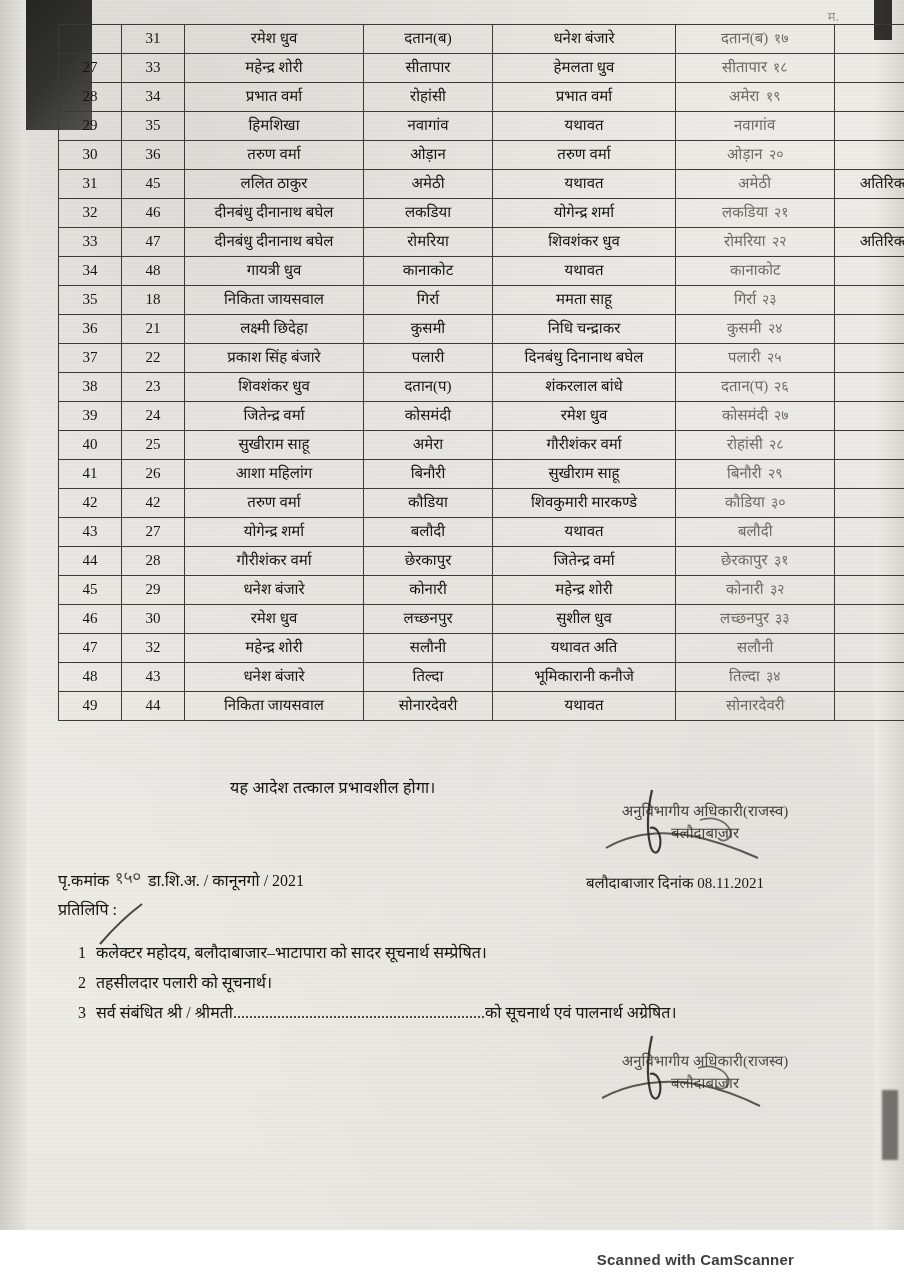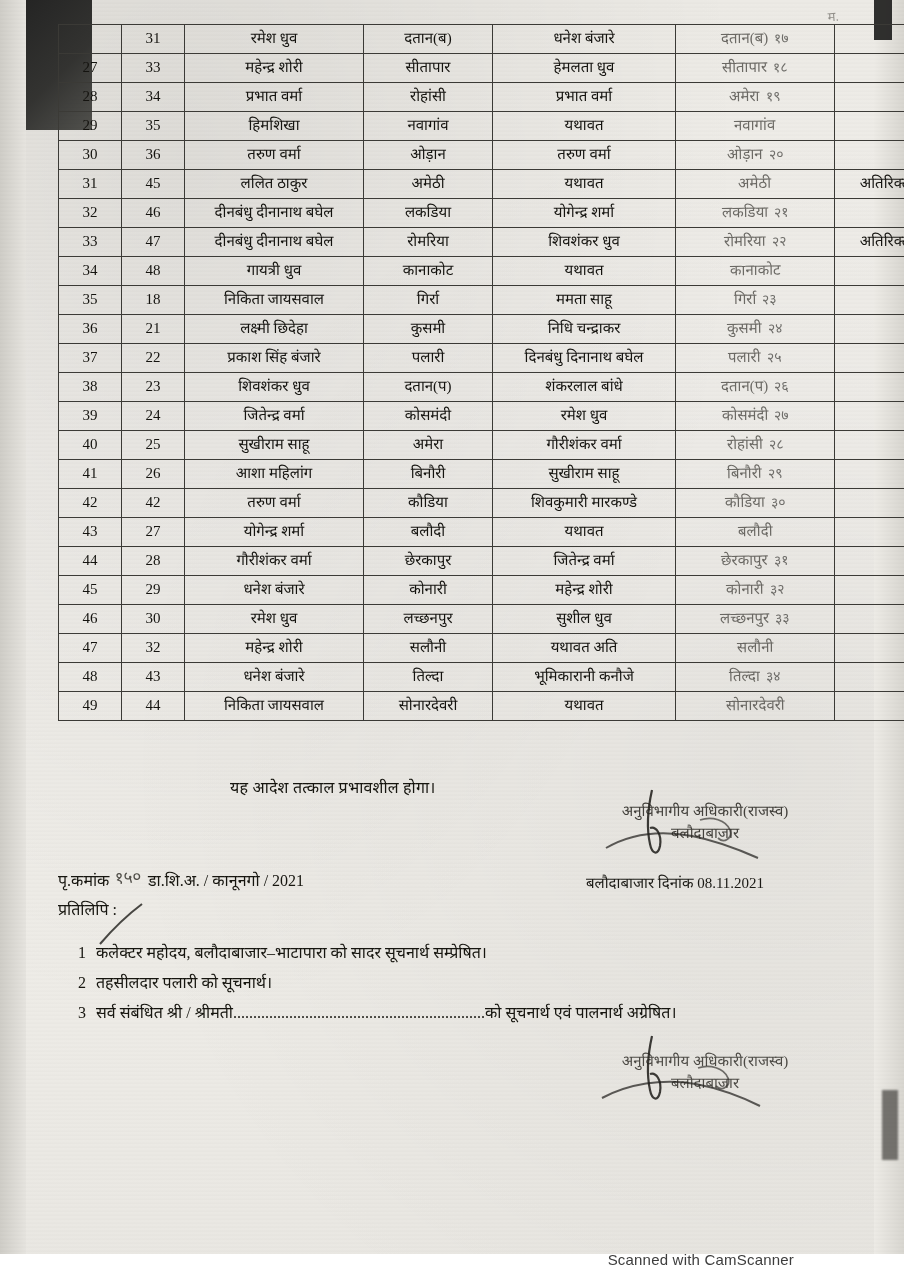--- a/index.html
+++ b/index.html
@@ -208,22 +208,23 @@
     width: 760px;
   }
   ol.copy-list li { white-space: nowrap; }
   ol.copy-list li .num { display: inline-block; width: 18px; }
 
   .footer-bar {
     position: absolute;
     left: 0;
     bottom: 0;
     width: 904px;
-    height: 26px;
+    height: 50px;
     background: #ffffff;
+    font-weight: bold;
   }
   .scanned-with {
     position: absolute;
     right: 110px;
     bottom: 12px;
     font-family: "Liberation Sans", sans-serif;
     font-size: 15px;
     color: #3d3d3d;
     letter-spacing: .2px;
   }

